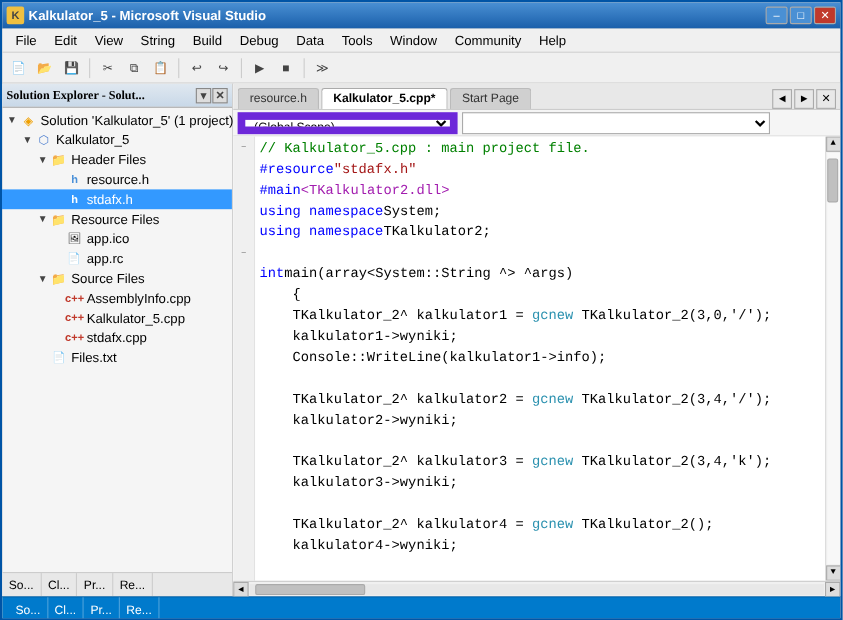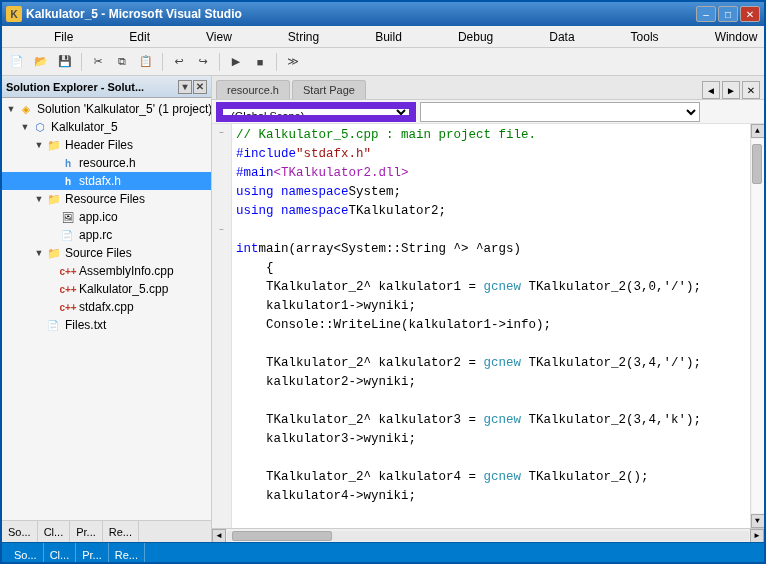--- a/index.html
+++ b/index.html
@@ -62,21 +62,21 @@
       display: flex;
       align-items: center;
       padding: 0 4px;
     }
     .menu-item {
       padding: 2px 8px;
       font-size: 12px;
       color: #000;
       cursor: pointer;
       height: 100%;
-      display: flex; align-items: center; margin-left: 40px;
+      display: flex; align-items: center;
     }
 
     
     #toolbar {
       background: #f0f0f0;
       border-bottom: 1px solid #ccc;
       height: 28px;
       display: flex;
       align-items: center;
       padding: 0 4px;
@@ -116,20 +116,21 @@
     #se-header {
       background: linear-gradient(to bottom, #e0e8f0, #c8d8e8);
       border-bottom: 1px solid #aaa;
       height: 22px;
       display: flex;
       align-items: center;
       padding: 0 4px;
       font-size: 11px;
       font-weight: bold;
       color: #000;
+      font-family: Liberation Serif, serif;
     }
     #se-header .se-title { flex: 1; }
     #se-header .se-btns { display: flex; gap: 1px; }
     #se-header .se-btn {
       width: 14px; height: 14px;
       font-size: 10px;
       display: flex; align-items: center; justify-content: center;
       cursor: pointer;
       color: #444;
       border: 1px solid #888;
@@ -537,20 +538,21 @@
       <div class="se-footer-tab">Cl...</div>
       <div class="se-footer-tab">Pr...</div>
       <div class="se-footer-tab">Re...</div>
     </div>
   </div>
 
   <div id="editor-area">
 
     <div id="tab-bar">
       <div class="editor-tab">resource.h</div>
+      <div class="editor-tab active">Kalkulator_5.cpp*</div>
       <div class="editor-tab">Start Page</div>
       <div class="tab-close-area">
         <div class="tab-nav-btn">◄</div>
         <div class="tab-nav-btn">►</div>
         <div class="tab-nav-btn">✕</div>
       </div>
     </div>
 
     <div id="scope-bar">
       <select>
@@ -585,21 +587,21 @@
         <div class="gutter-marker"></div>
         <div class="gutter-marker"></div>
         <div class="gutter-marker"></div>
         <div class="gutter-marker"></div>
         <div class="gutter-marker"></div>
         <div class="gutter-marker"></div>
       </div>
 
       <div id="code-content">
         <div class="code-line"><span class="c-comment">// Kalkulator_5.cpp : main project file.</span></div>
-        <div class="code-line"><span class="c-keyword">#include</span> <span class="c-string">"stdafx.h"</span></div>
+        <div class="code-line"><span class="c-keyword">#resource</span> <span class="c-string">"stdafx.h"</span></div>
         <div class="code-line"><span class="c-keyword">#main</span> <span class="c-dll">&lt;TKalkulator2.dll&gt;</span></div>
         <div class="code-line"><span class="c-keyword">using namespace</span> <span class="c-normal">System;</span></div>
         <div class="code-line"><span class="c-keyword">using namespace</span> <span class="c-normal">TKalkulator2;</span></div>
         <div class="code-line">&nbsp;</div>
         <div class="code-line"><span class="c-keyword">int</span> <span class="c-normal">main(array&lt;System::String ^&gt; ^args)</span></div>
         <div class="code-line"><span class="c-normal">    {</span></div>
         <div class="code-line"><span class="c-normal">    TKalkulator_2^ kalkulator1 = </span><span class="c-gcnew">gcnew</span><span class="c-normal"> TKalkulator_2(3,0,'/');</span></div>
         <div class="code-line"><span class="c-normal">    kalkulator1-&gt;wyniki;</span></div>
         <div class="code-line"><span class="c-normal">    Console::WriteLine(kalkulator1-&gt;info);</span></div>
         <div class="code-line">&nbsp;</div>

